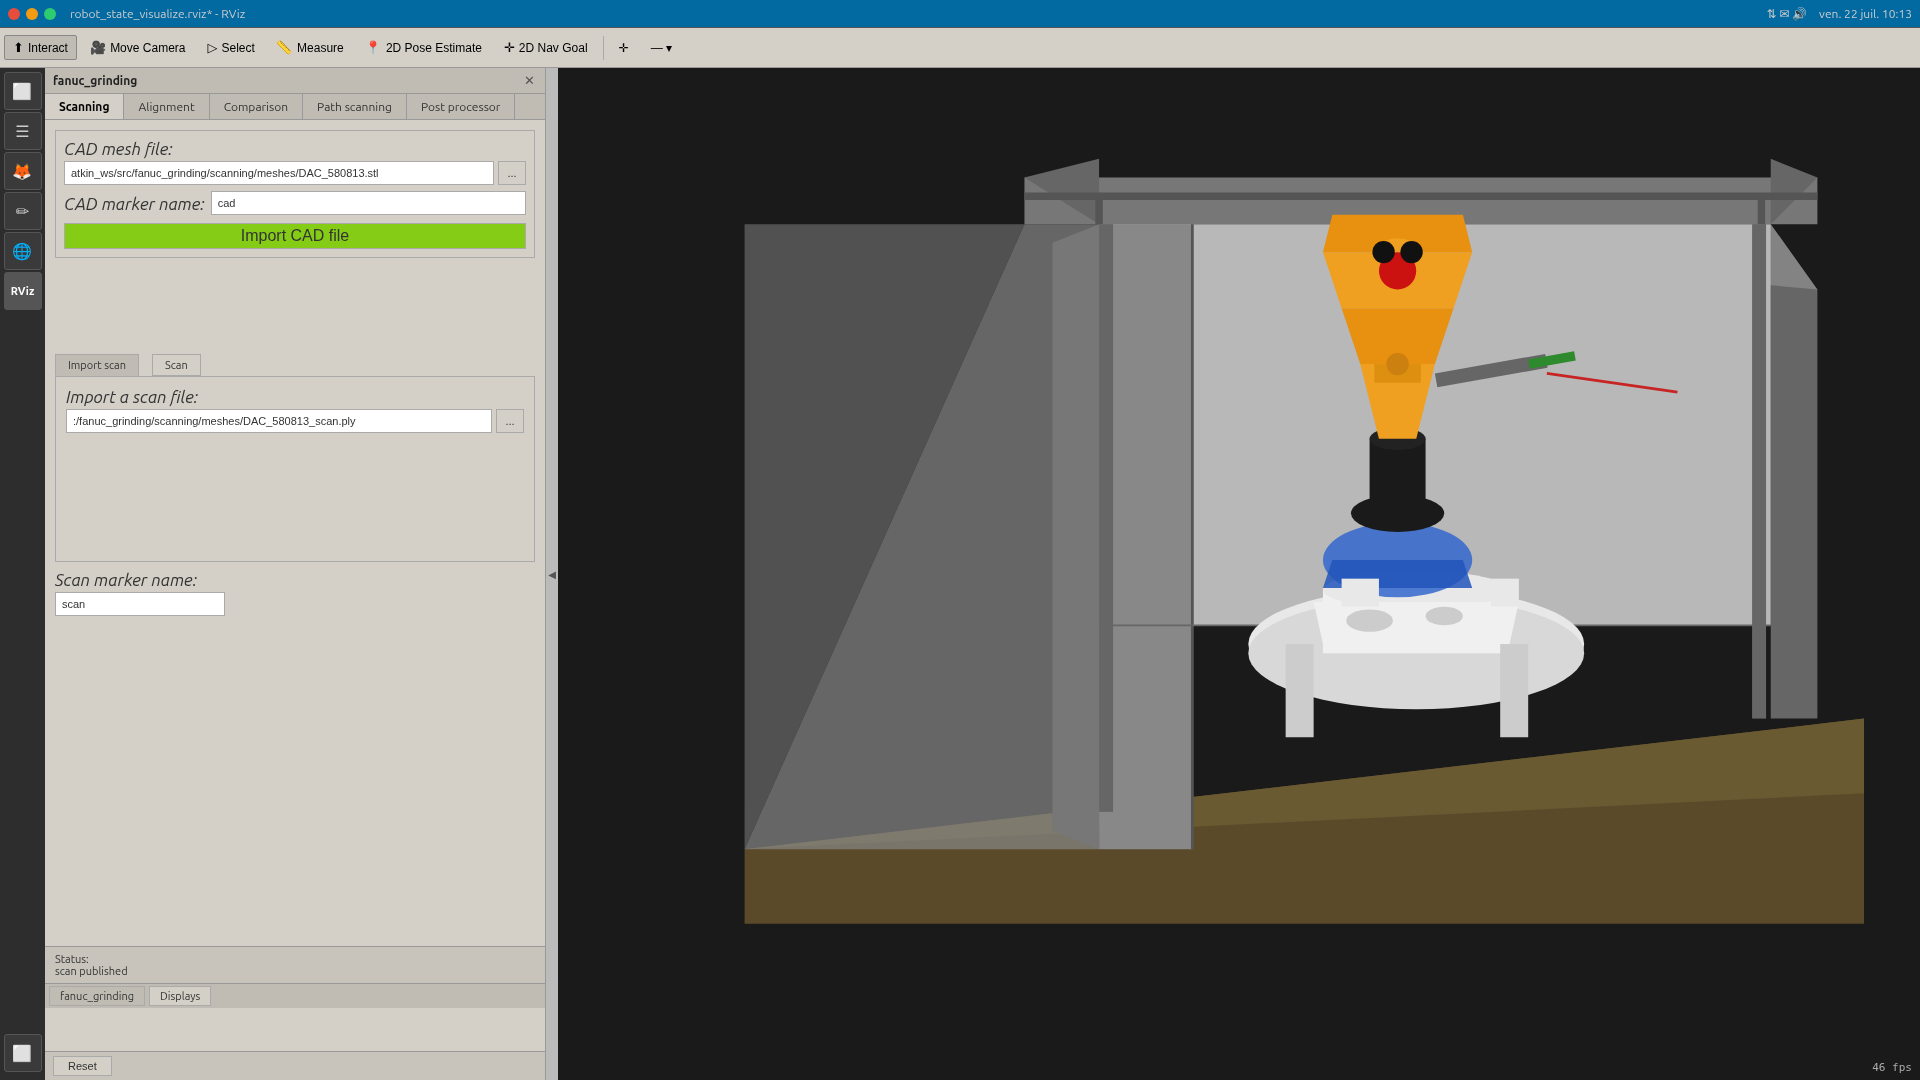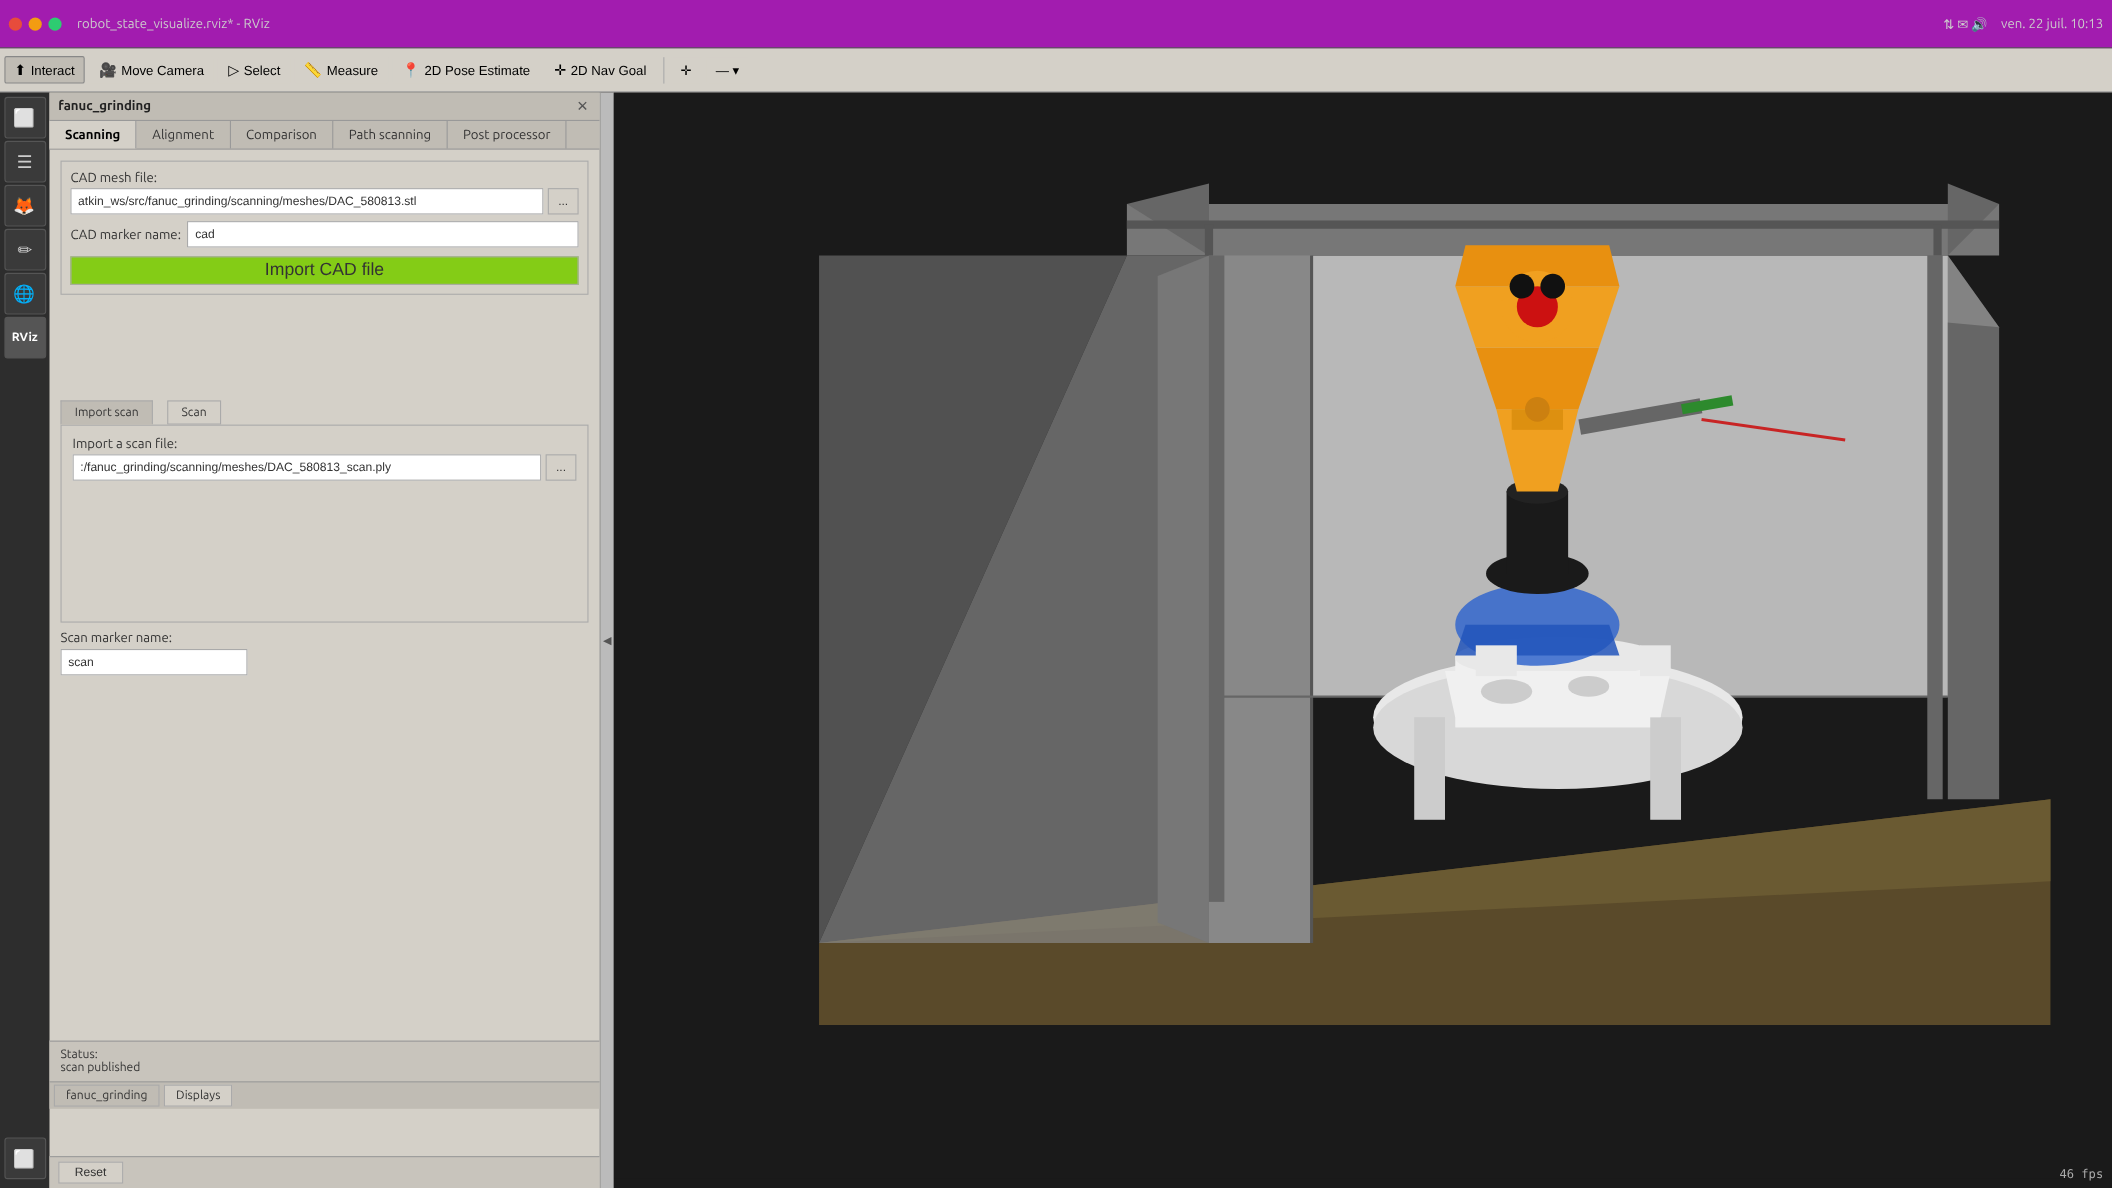--- a/index.html
+++ b/index.html
@@ -9,22 +9,22 @@
       background: #2d2d2d;
       width: 1920px;
       height: 1080px;
       overflow: hidden;
       display: flex;
       flex-direction: column;
     }
 
     
     .title-bar {
-      background: #a21caf;
-      height: 44px;
+      background: #0369a1;
+      height: 28px;
       display: flex;
       align-items: center;
       justify-content: space-between;
       padding: 0 8px;
       border-bottom: 1px solid #555;
       flex-shrink: 0;
     }
     .title-bar-left {
       display: flex;
       align-items: center;
@@ -189,22 +189,23 @@
       flex-direction: column;
       gap: 8px;
     }
 
     .form-row {
       display: flex;
       flex-direction: column;
       gap: 3px;
     }
     .form-label {
-      font-size: 12px;
-      color: #333;
+      font-size: 17px;
+      color: #333;
+      font-style: italic;
     }
     .form-input-row {
       display: flex;
       gap: 4px;
       align-items: center;
     }
     .form-input {
       flex: 1;
       height: 24px;
       padding: 2px 6px;

